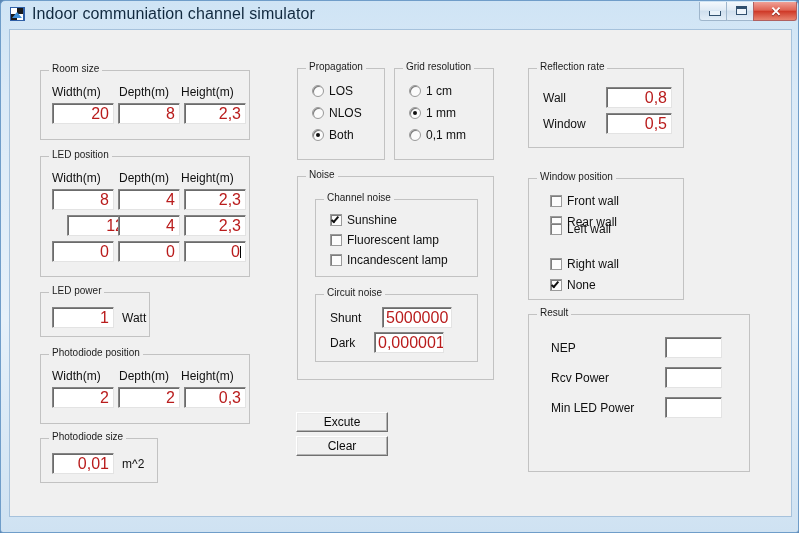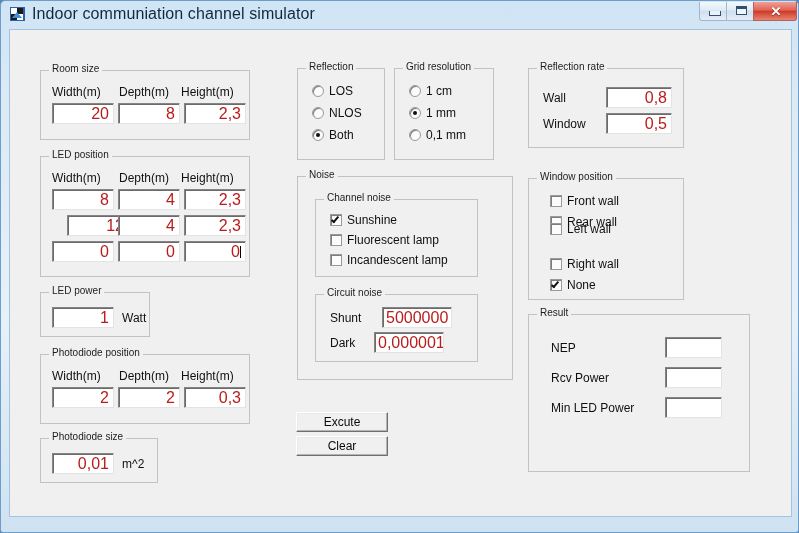--- a/index.html
+++ b/index.html
@@ -276,21 +276,21 @@
       <div class="field" style="left:143px; top:32px; width:62px; height:21px;">0,3</div>
     </div>
 
     <div class="group" style="left:30px; top:408px; width:118px; height:45px;">
       <div class="gtitle">Photodiode size</div>
       <div class="field" style="left:11px; top:14px; width:62px; height:21px;">0,01</div>
       <div class="lbl" style="left:81px; top:18px;">m^2</div>
     </div>
 
     <div class="group" style="left:287px; top:38px; width:88px; height:92px;">
-      <div class="gtitle">Reflection</div>
+      <div class="gtitle">Propagation</div>
       <div class="radio" style="left:14px; top:16px;">
         <span>LOS</span>
       </div>
       <div class="radio" style="left:14px; top:38px;">
         <span>NLOS</span>
       </div>
       <div class="radio on" style="left:14px; top:60px;">
         <span>Both</span>
       </div>
     </div>
@@ -301,21 +301,21 @@
         <span>1 cm</span>
       </div>
       <div class="radio on" style="left:14px; top:38px;">
         <span>1 mm</span>
       </div>
       <div class="radio" style="left:14px; top:60px;">
         <span>0,1 mm</span>
       </div>
     </div>
 
-    <div class="group" style="left:287px; top:146px; width:216px; height:204px;">
+    <div class="group" style="left:287px; top:146px; width:197px; height:204px;">
       <div class="gtitle">Noise</div>
 
       <div class="group" style="left:17px; top:22px; width:163px; height:78px; background:#f0f0f0;">
         <div class="gtitle">Channel noise</div>
         <div class="check on" style="left:14px; top:14px;">
           <span>Sunshine</span>
         </div>
         <div class="check" style="left:14px; top:34px;">
           <span>Fluorescent lamp</span>
         </div>

